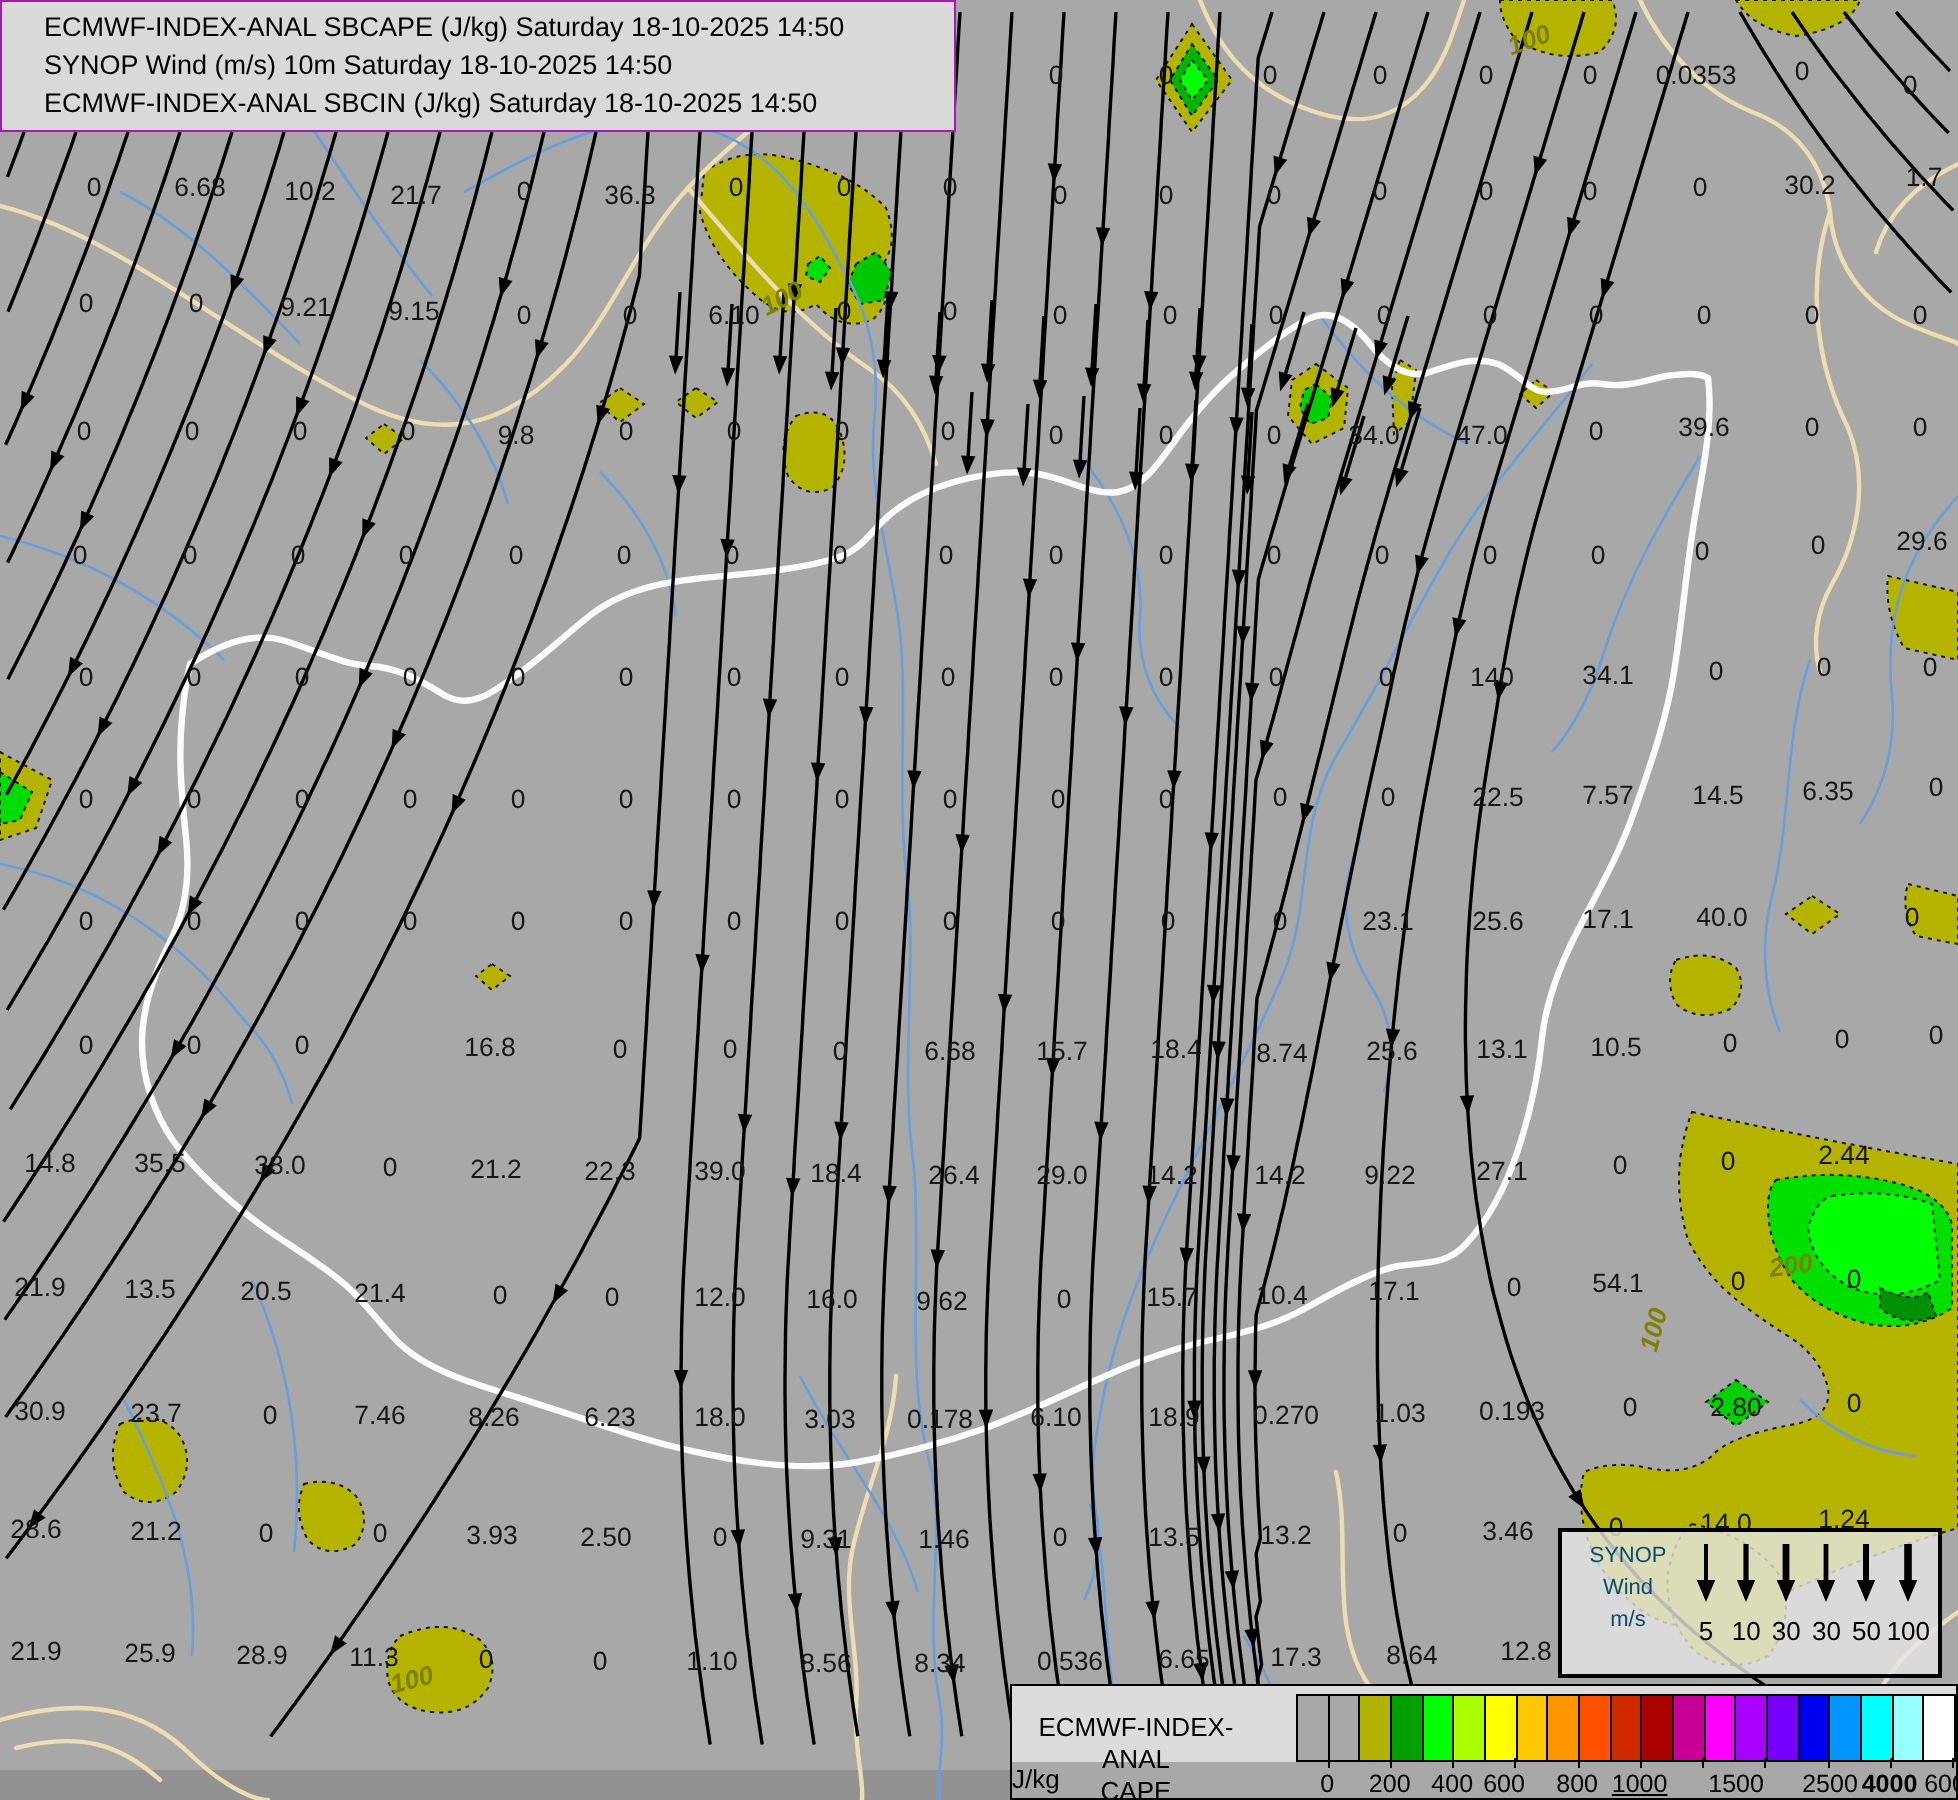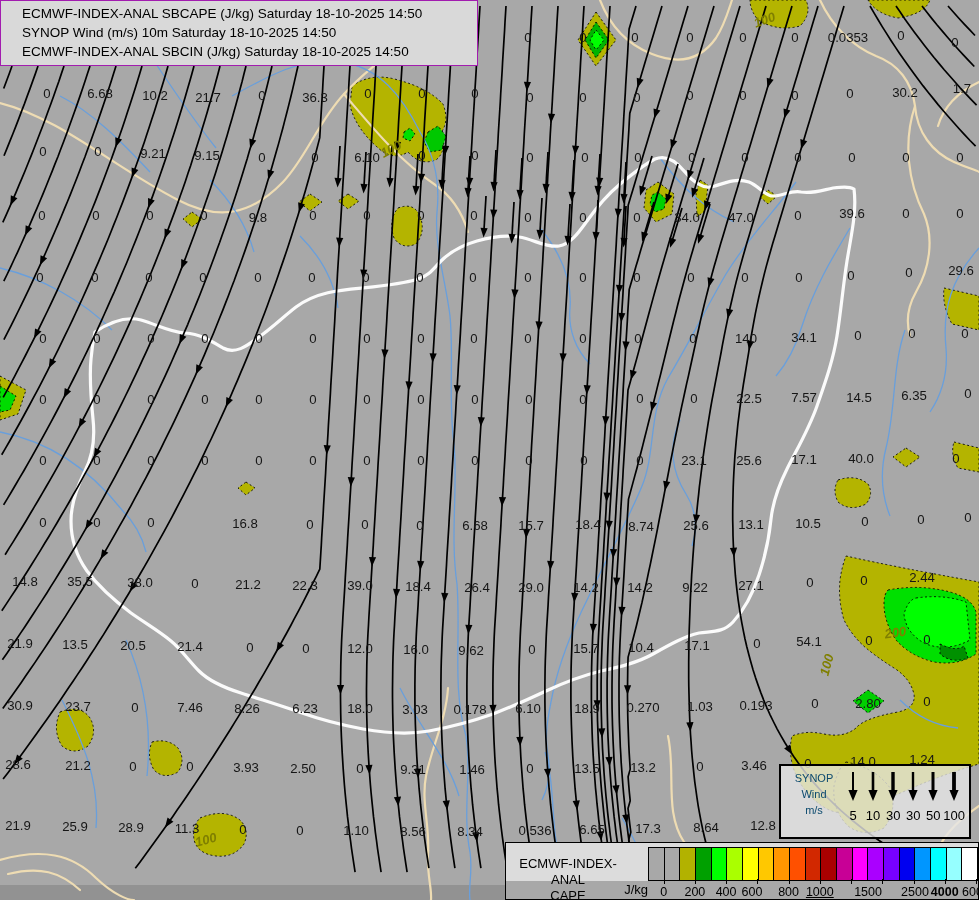--- a/index.html
+++ b/index.html
@@ -20,21 +20,21 @@
   .wl-arrows{position:absolute;left:62px;top:4px;right:4px;bottom:2px;
              display:flex;justify-content:space-between;}
   .wl-col{display:flex;flex-direction:column;align-items:center;width:22px;}
   .wl-col span{font-size:13px;color:#000;margin-top:6px;}
 
   .capeleg{position:absolute;left:505px;top:842px;width:474px;height:58px;box-sizing:border-box;
            border:1px solid #000;
            background:linear-gradient(#dcdcdc 0 38px,#a8a8a8 38px);}
   .cl-title{position:absolute;left:0;top:13px;width:124px;text-align:center;
             font-size:13px;color:#000;line-height:16px;}
-  .cl-unit{position:absolute;left:0;top:39px;width:142px;text-align:right;font-size:13px;color:#000;}
+  .cl-unit{position:absolute;left:0;top:39px;width:142px;text-align:left;font-size:13px;color:#000;}
   .cl-bar{position:absolute;left:142px;top:4px;width:328px;height:32px;display:flex;
           border:1px solid #000;box-sizing:content-box;}
   .sw{flex:1;height:32px;border-left:1px solid #000;}
   .sw:first-child{border-left:none;}
   .cl-tick{position:absolute;top:36px;width:1px;height:5px;background:#000;}
   .cl-ticklab{position:absolute;top:42px;transform:translateX(-50%);font-size:12.5px;color:#000;}
 </style>
 </head>
 <body>
 

